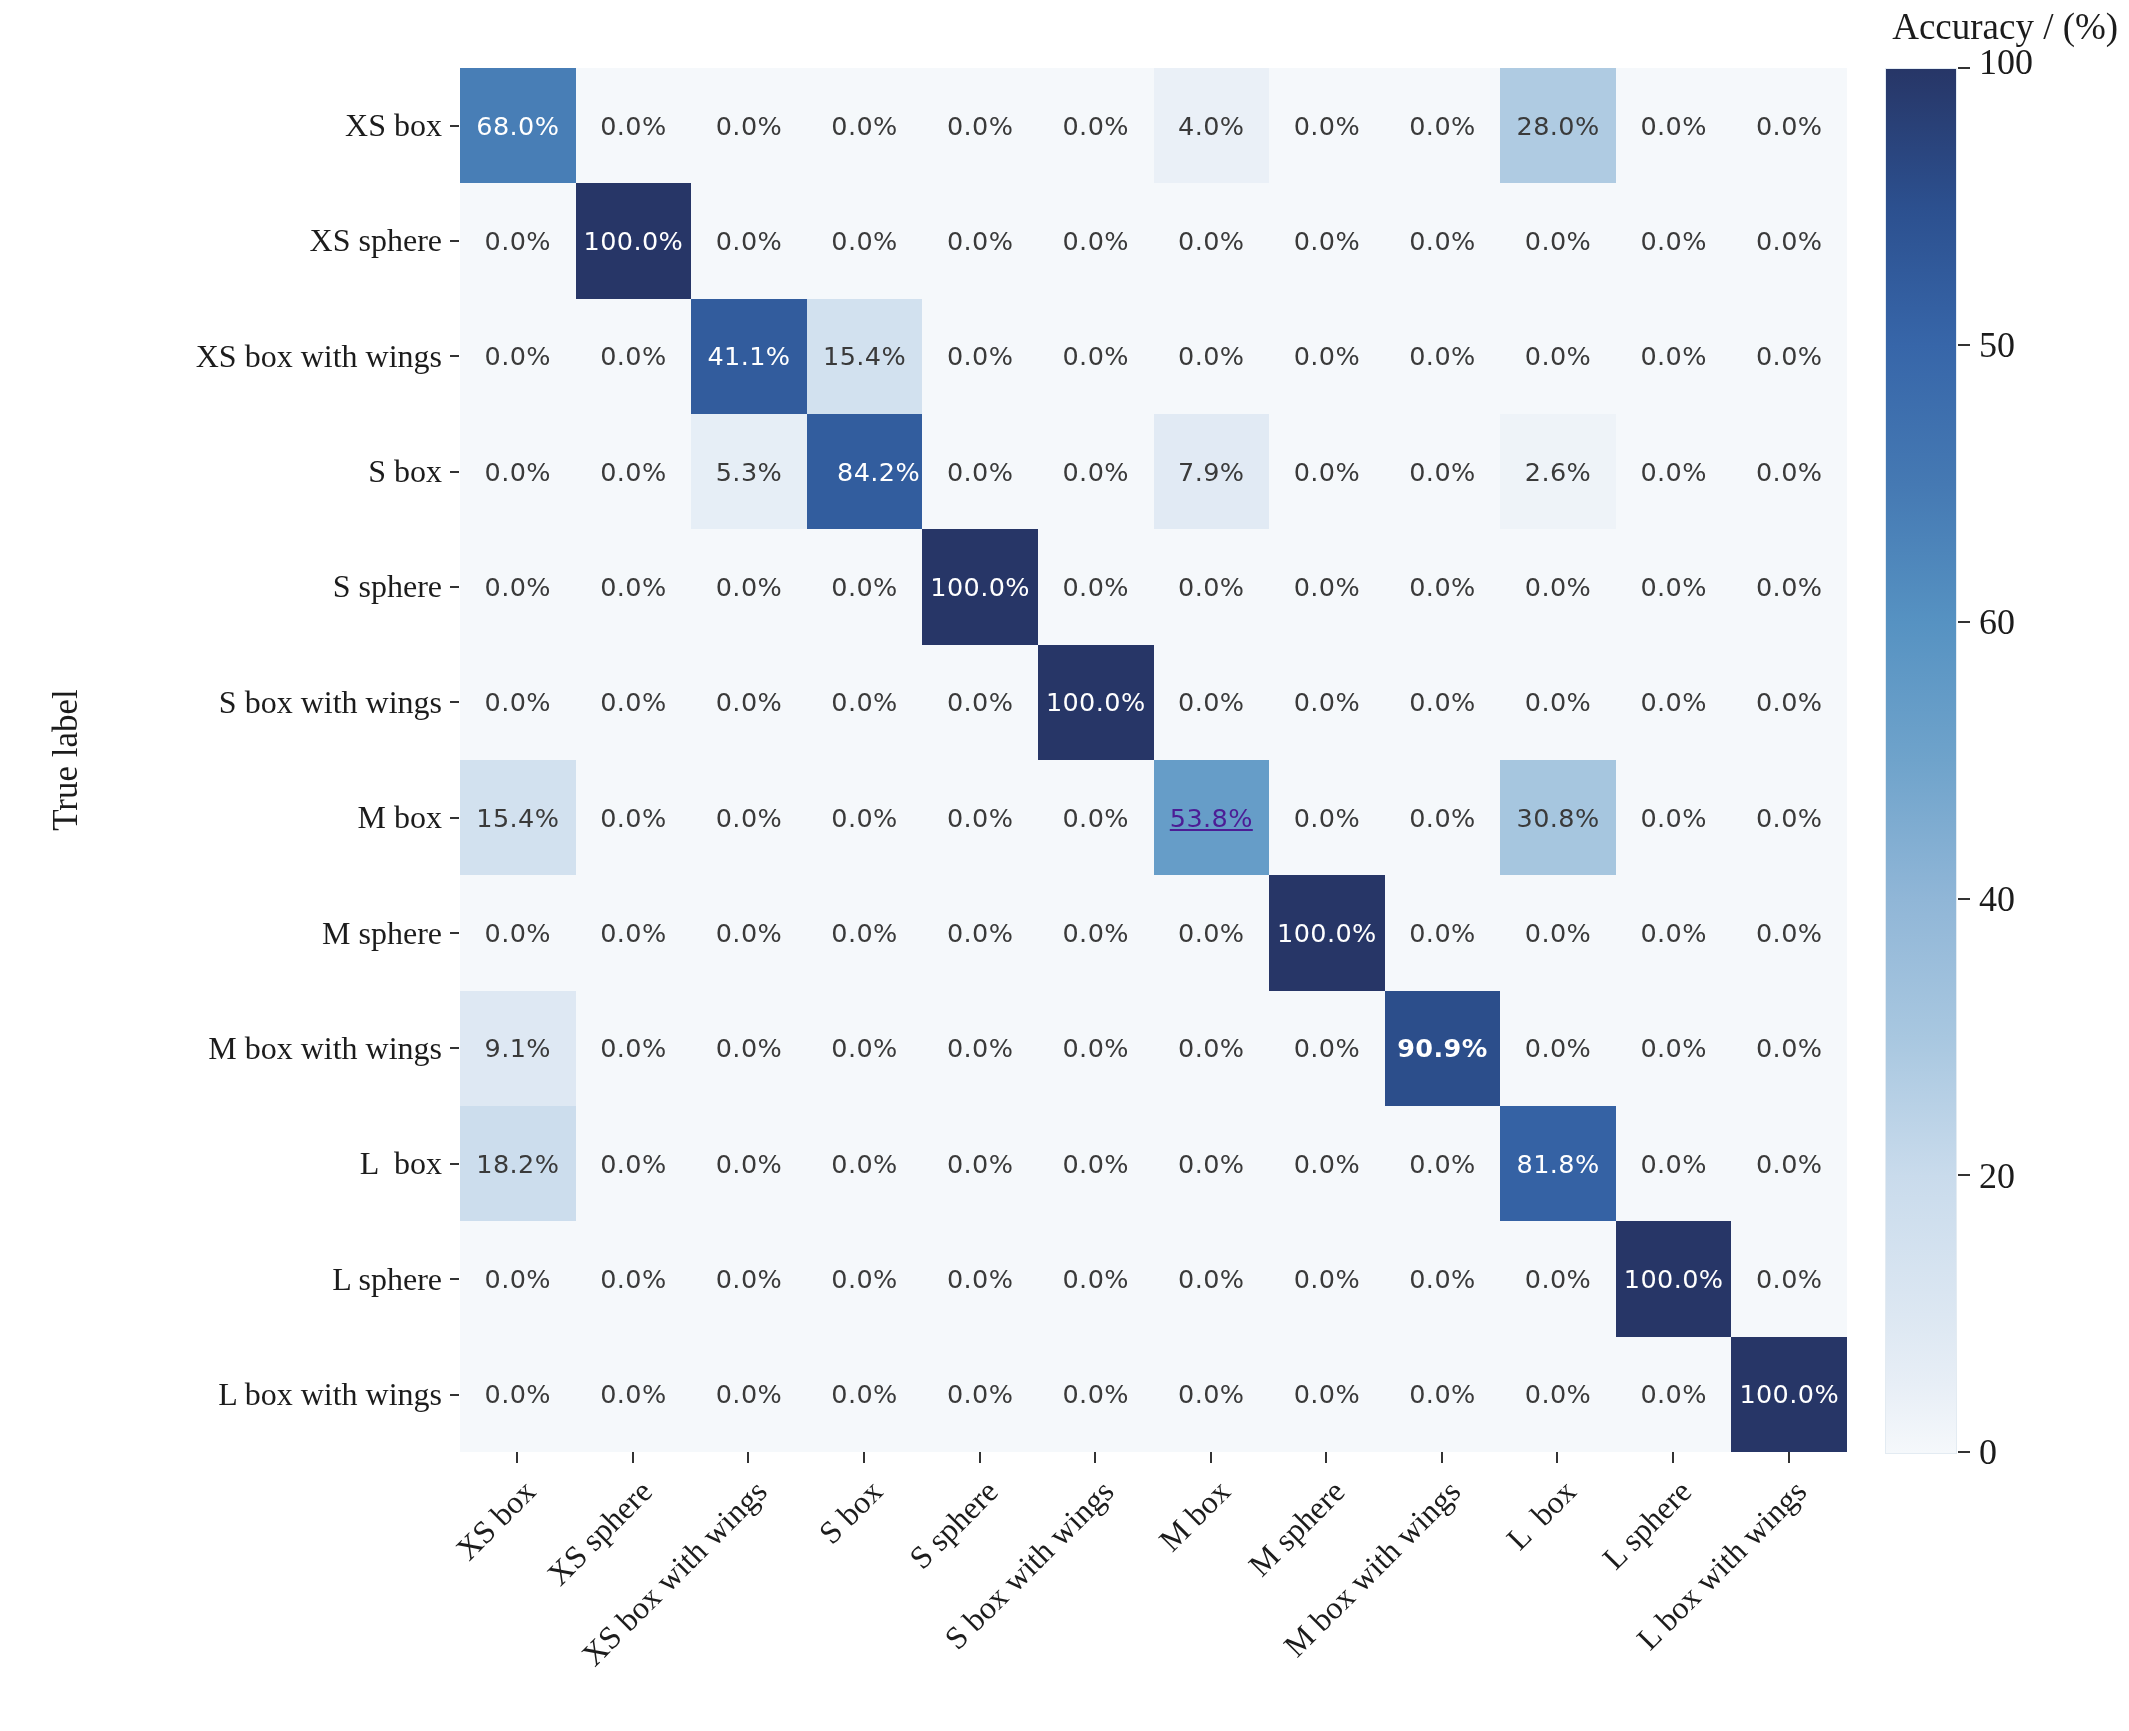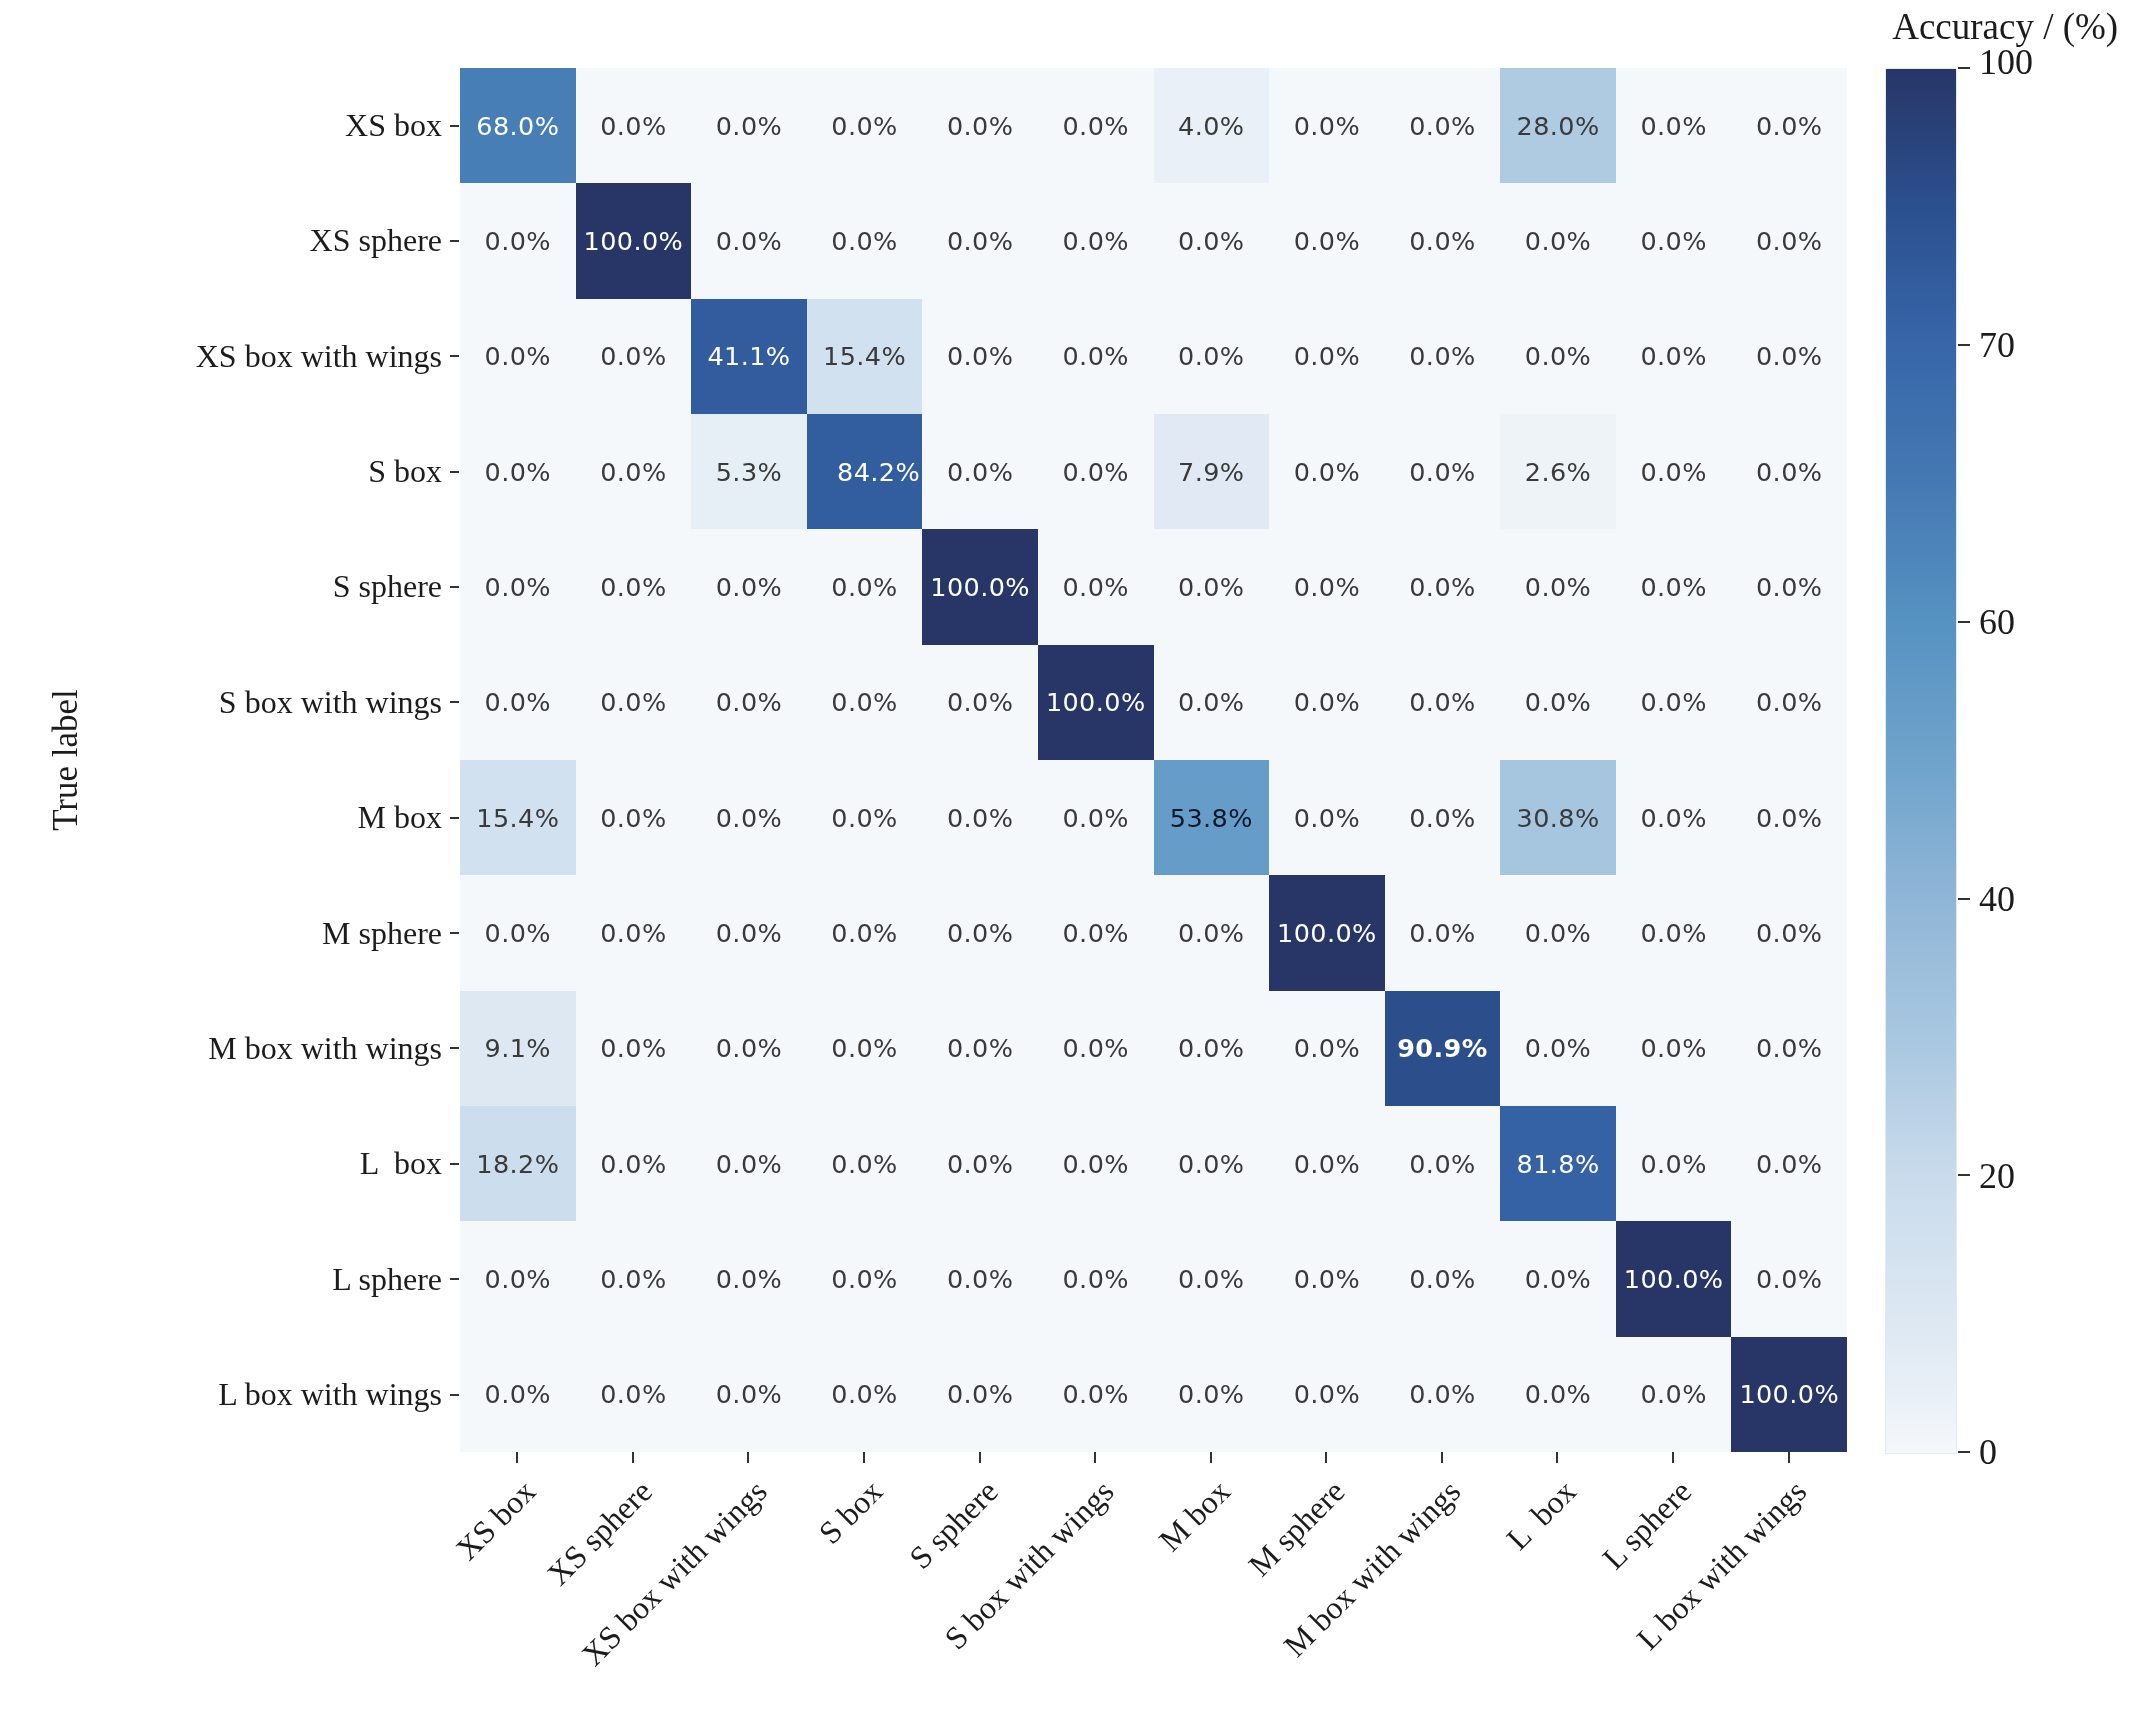--- a/index.html
+++ b/index.html
@@ -184,21 +184,21 @@
       <div class="cell" style="background: rgb(245, 248, 251); color: rgb(58, 58, 58);">0.0%</div>
       <div class="cell" style="background: rgb(245, 248, 251); color: rgb(58, 58, 58);">0.0%</div>
       <div class="cell" style="background: rgb(245, 248, 251); color: rgb(58, 58, 58);">0.0%</div>
       <div class="cell" style="background: rgb(245, 248, 251); color: rgb(58, 58, 58);">0.0%</div>
       <div class="cell" style="background: rgb(210, 225, 239); color: rgb(58, 58, 58);">15.4%</div>
       <div class="cell" style="background: rgb(245, 248, 251); color: rgb(58, 58, 58);">0.0%</div>
       <div class="cell" style="background: rgb(245, 248, 251); color: rgb(58, 58, 58);">0.0%</div>
       <div class="cell" style="background: rgb(245, 248, 251); color: rgb(58, 58, 58);">0.0%</div>
       <div class="cell" style="background: rgb(245, 248, 251); color: rgb(58, 58, 58);">0.0%</div>
       <div class="cell" style="background: rgb(245, 248, 251); color: rgb(58, 58, 58);">0.0%</div>
-      <div class="cell" style="background: rgb(102, 157, 200); color: #0f172a;">53.8%</div>
+      <div class="cell" style="background: rgb(102, 157, 200); color: #4c1d95; text-decoration: underline;">53.8%</div>
       <div class="cell" style="background: rgb(245, 248, 251); color: rgb(58, 58, 58);">0.0%</div>
       <div class="cell" style="background: rgb(245, 248, 251); color: rgb(58, 58, 58);">0.0%</div>
       <div class="cell" style="background: rgb(166, 198, 223); color: rgb(58, 58, 58);">30.8%</div>
       <div class="cell" style="background: rgb(245, 248, 251); color: rgb(58, 58, 58);">0.0%</div>
       <div class="cell" style="background: rgb(245, 248, 251); color: rgb(58, 58, 58);">0.0%</div>
       <div class="cell" style="background: rgb(245, 248, 251); color: rgb(58, 58, 58);">0.0%</div>
       <div class="cell" style="background: rgb(245, 248, 251); color: rgb(58, 58, 58);">0.0%</div>
       <div class="cell" style="background: rgb(245, 248, 251); color: rgb(58, 58, 58);">0.0%</div>
       <div class="cell" style="background: rgb(245, 248, 251); color: rgb(58, 58, 58);">0.0%</div>
       <div class="cell" style="background: rgb(245, 248, 251); color: rgb(58, 58, 58);">0.0%</div>
@@ -310,21 +310,21 @@
       <div class="tick v" style="left: 1441px; top: 1452px;"></div>
       <div class="tick v" style="left: 1556px; top: 1452px;"></div>
       <div class="tick v" style="left: 1672px; top: 1452px;"></div>
       <div class="tick v" style="left: 1788px; top: 1452px;"></div>
     </div>
   <div class="colorbar" id="colorbar" style="background: linear-gradient(to top, rgb(245, 248, 251) 0%, rgb(231, 238, 246) 5%, rgb(220, 231, 242) 10%, rgb(201, 219, 236) 20%, rgb(168, 199, 224) 30%, rgb(144, 182, 215) 40%, rgb(111, 163, 203) 50%, rgb(86, 146, 194) 60%, rgb(69, 121, 179) 70%, rgb(55, 102, 169) 80%, rgb(44, 80, 143) 90%, rgb(39, 54, 103) 100%);"></div>
   <div id="cbarTicks">
       <div class="cbar-tick" style="top: 67px;"></div>
       <div class="cbar-tick-label" style="top: 62px;">100</div>
       <div class="cbar-tick" style="top: 344px;"></div>
-      <div class="cbar-tick-label" style="top: 345px;">70</div>
+      <div class="cbar-tick-label" style="top: 345px;">50</div>
       <div class="cbar-tick" style="top: 621px;"></div>
       <div class="cbar-tick-label" style="top: 622px;">60</div>
       <div class="cbar-tick" style="top: 898px;"></div>
       <div class="cbar-tick-label" style="top: 899px;">40</div>
       <div class="cbar-tick" style="top: 1174px;"></div>
       <div class="cbar-tick-label" style="top: 1176px;">20</div>
       <div class="cbar-tick" style="top: 1451px;"></div>
       <div class="cbar-tick-label" style="top: 1452px;">0</div>
     </div>
 </div>

